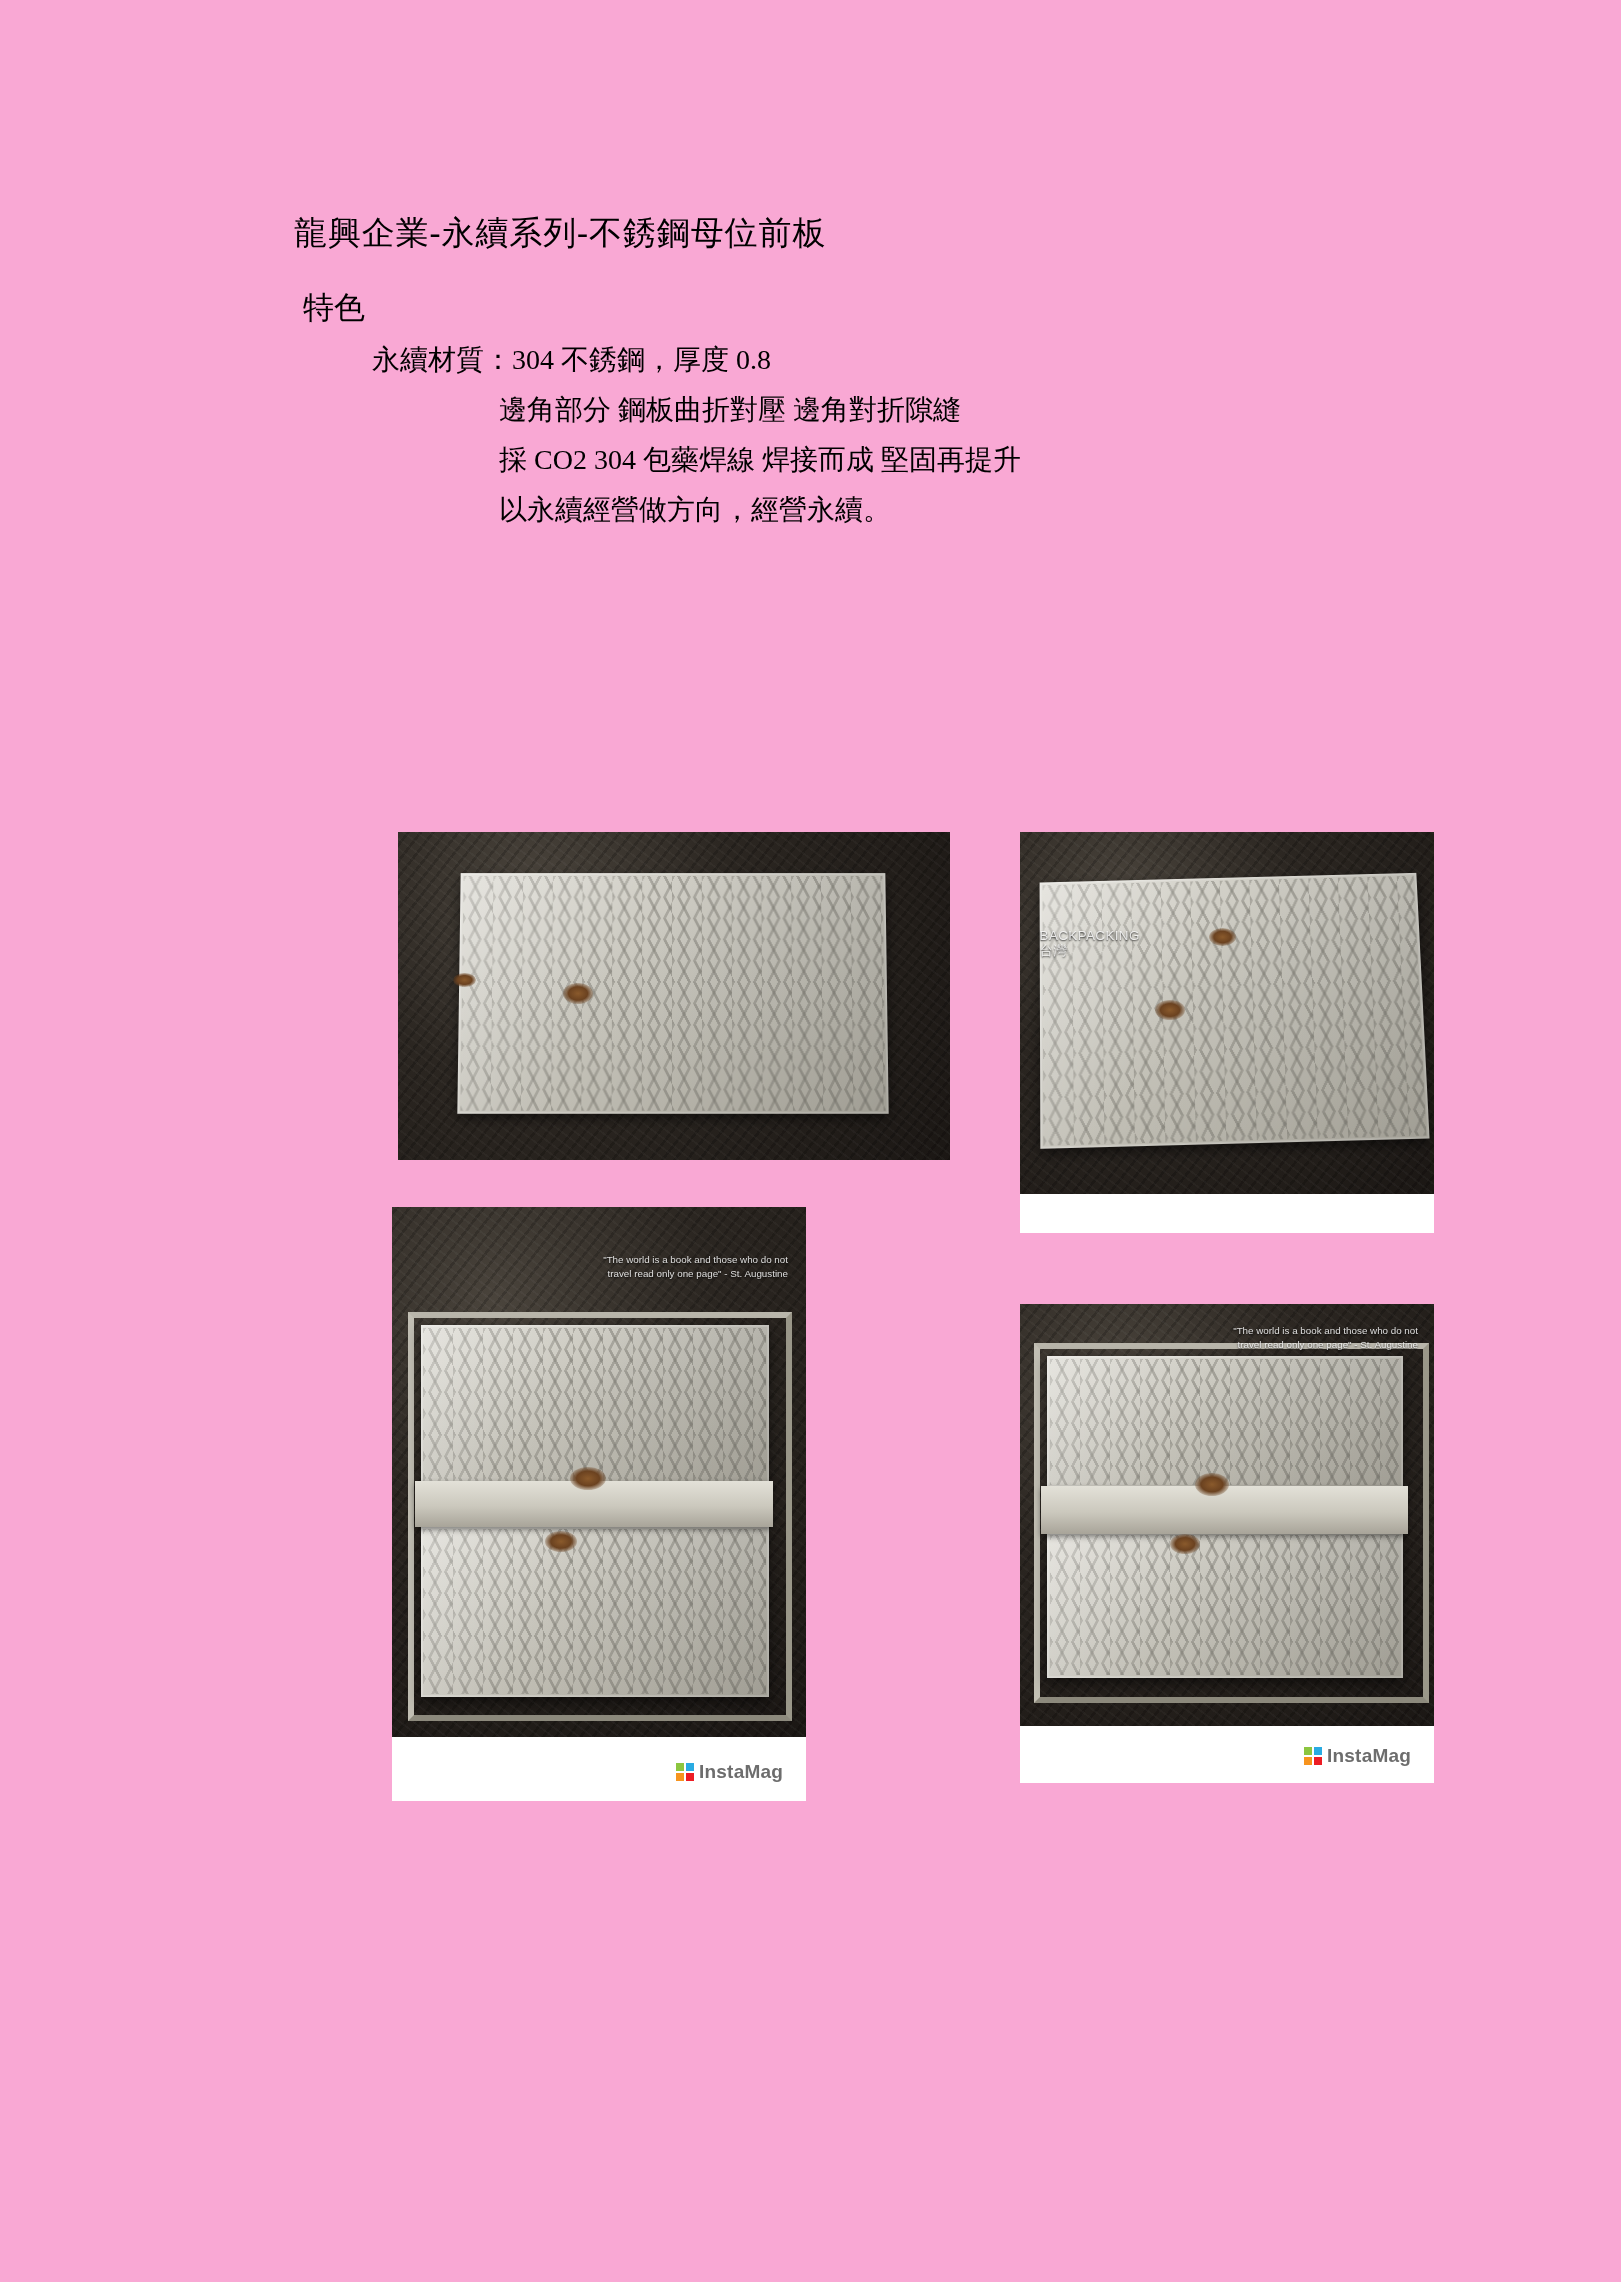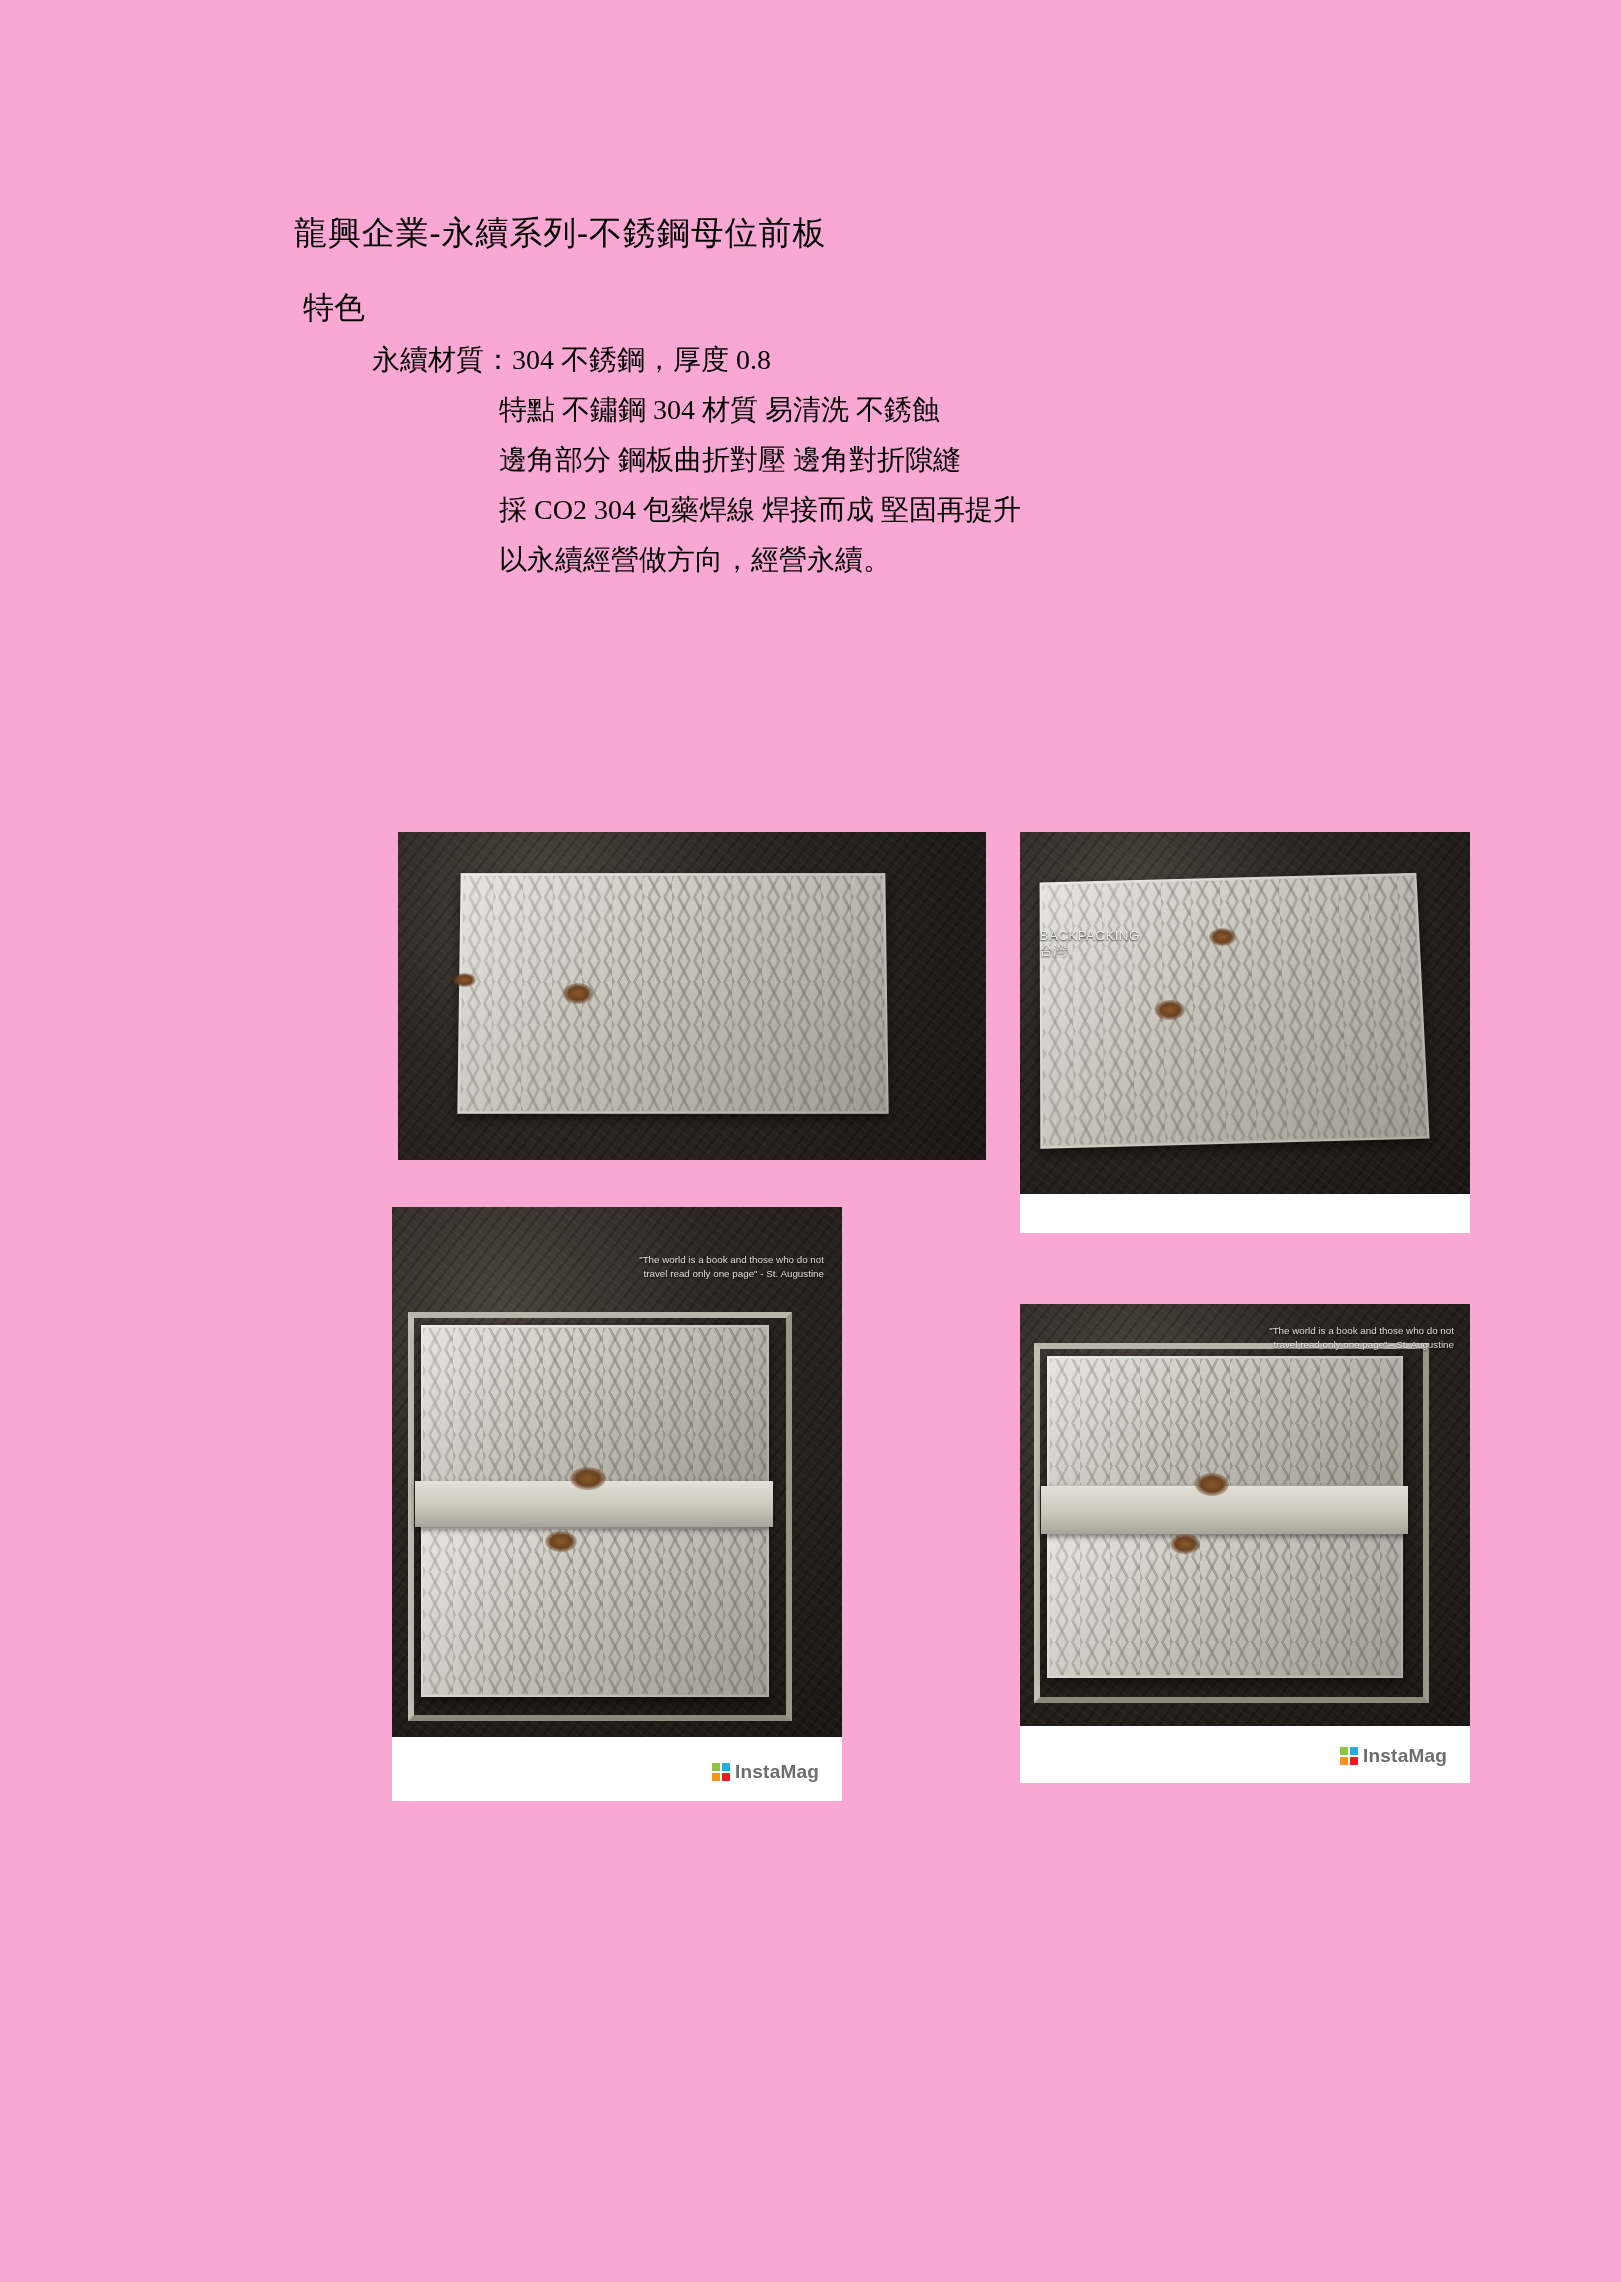--- a/index.html
+++ b/index.html
@@ -56,21 +56,20 @@
     left: 0;
     top: 0;
     width: 1622px;
     height: 2282px;
     pointer-events: none;
   }
   .photo {
     position: absolute;
     overflow: hidden;
     background: #1d1a17;
-    padding-left: 36px;
   }
   .photo.p1 { left: 398px; top: 832px;  width: 552px;  height: 328px; }
   .photo.p2 { left: 1020px; top: 832px; width: 414px;  height: 401px; background:#ffffff; }
   .photo.p3 { left: 392px;  top: 1207px; width: 414px; height: 594px; background:#ffffff; }
   .photo.p4 { left: 1020px; top: 1304px; width: 414px; height: 479px; background:#ffffff; }
 
   .plate-scene {
     position: absolute;
     left: 0; right: 0; top: 0; bottom: 0;
     background:
@@ -173,21 +172,20 @@
 <body>
 
 <div class="page">
 
   <div class="doc-title">龍興企業-永續系列-不銹鋼母位前板</div>
 
   <div class="feature-label">特色</div>
 
   <div class="body-lines">
     <div class="body-line ind-1">永續材質：304 不銹鋼，厚度 0.8</div>
-    <div class="body-line ind-2">特點 不鏽鋼 304 材質 易清洗 不銹蝕</div>
     <div class="body-line ind-2">邊角部分 鋼板曲折對壓 邊角對折隙縫</div>
     <div class="body-line ind-2">採 CO2 304 包藥焊線 焊接而成  堅固再提升</div>
     <div class="body-line ind-2">以永續經營做方向，經營永續。</div>
   </div>
 
   <div class="photos">
 
     <div class="photo p1">
       <div class="plate-scene">
         <div class="scene-noise"></div>

